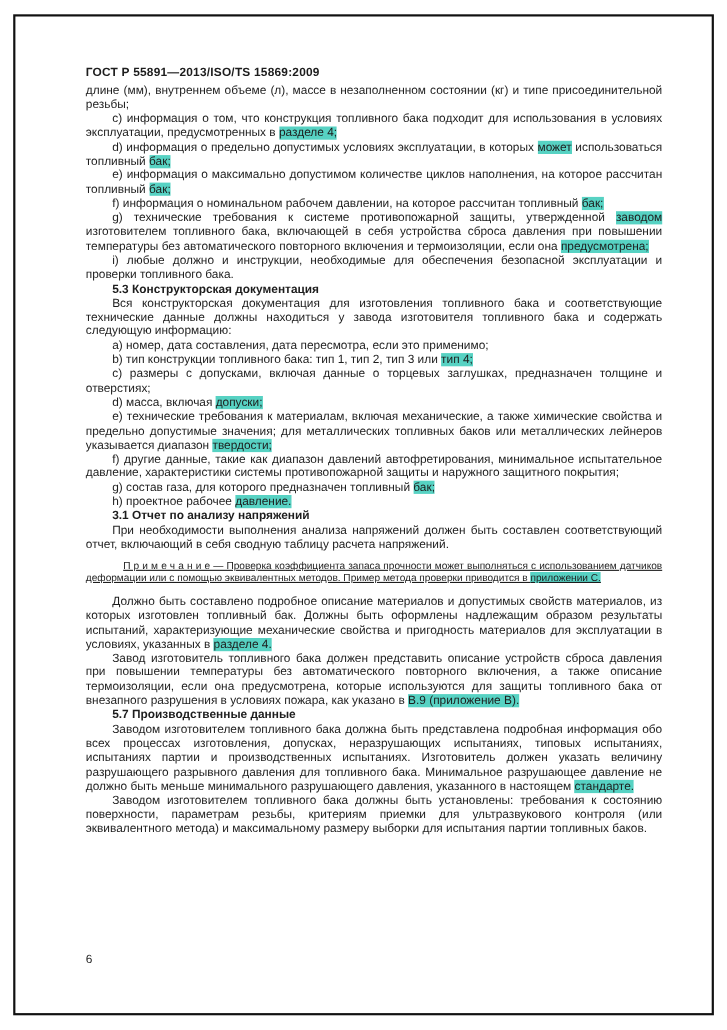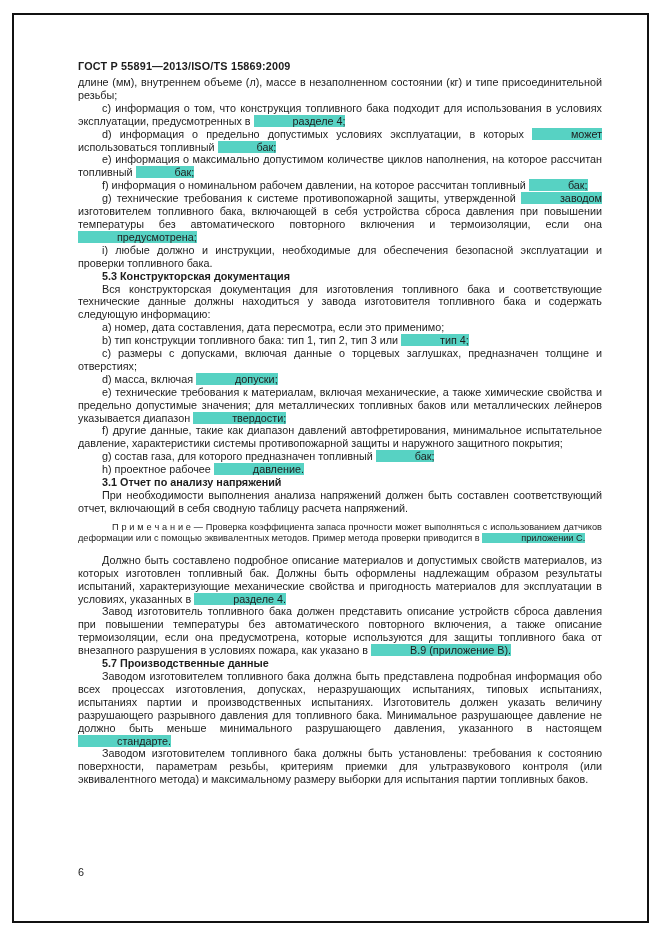--- a/index.html
+++ b/index.html
@@ -56,24 +56,24 @@
     text-indent: 0;
   }
   .doc-body p.h {
     font-weight: bold;
   }
   .doc-body p.note {
     font-size: 9.2px;
     line-height: 11px;
     margin: 7px 0 10px 0;
     text-indent: 34px;
+    text-decoration: underline;
   }
   .hl {
     background: var(--color-highlight, #57d2c3);
-    padding-left: 39px;
   }
   .page-number {
     position: absolute;
     left: 78px;
     top: 866px;
     font-size: 10.8px;
   }
 </style>
 </head>
 <body>

